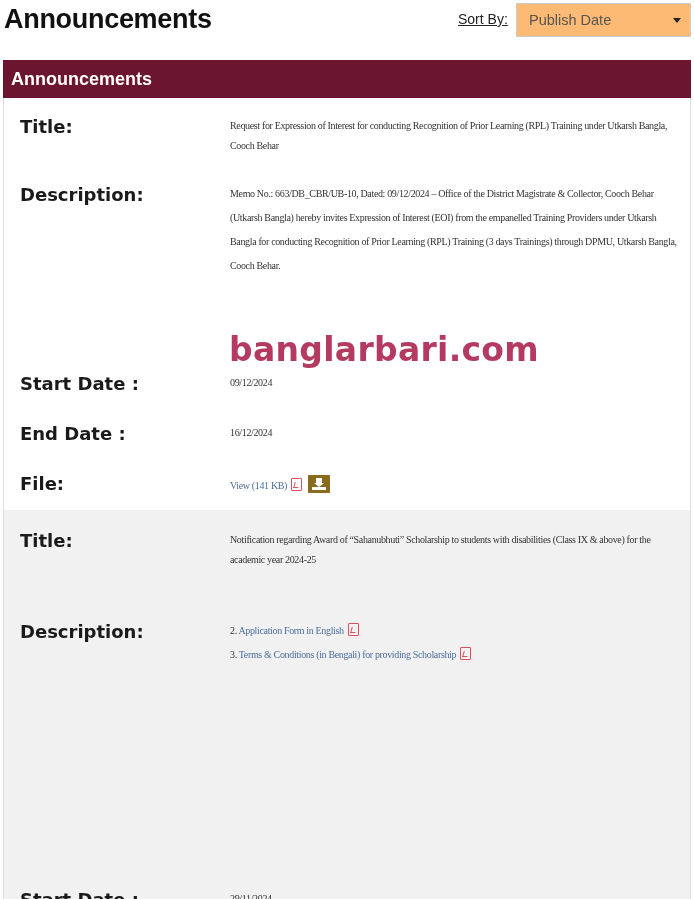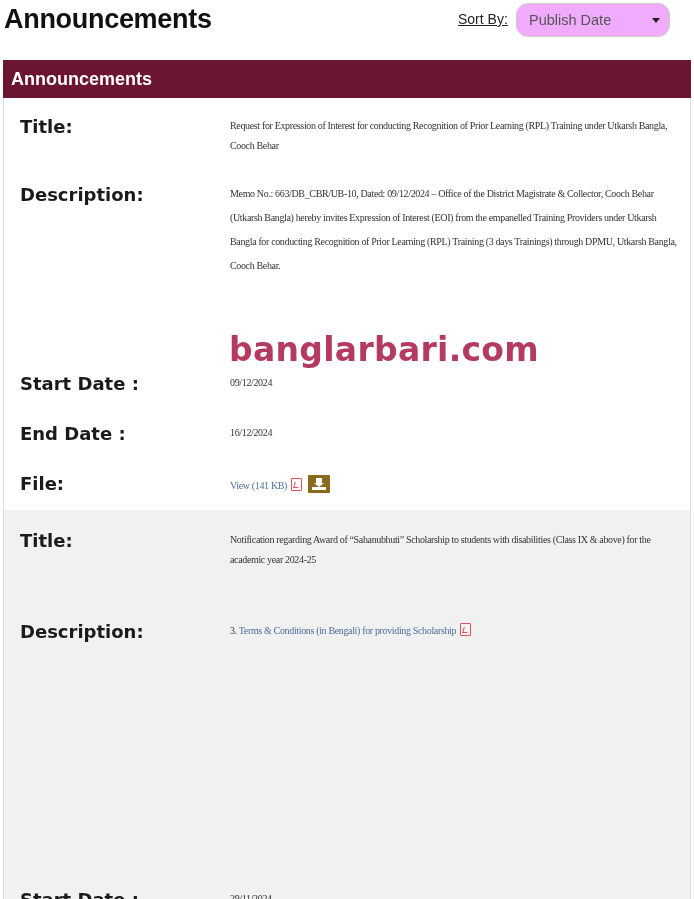--- a/index.html
+++ b/index.html
@@ -30,24 +30,24 @@
     position: absolute;
     left: 458px; top: 11px;
     font-size: 14px;
     color: #222;
     font-family: "Liberation Sans", sans-serif;
     text-decoration: underline;
   }
   .sort-select {
     position: absolute;
     left: 516px; top: 3px;
-    width: 154px; height: 34px;
+    width: 175px; height: 34px;
     border: 1px solid #cccccc;
-    border-radius: 12px;
-    background: #f0abfc;
+    border-radius: 0;
+    background: #fdba74;
     font-family: "Liberation Sans", sans-serif;
     font-size: 14.5px;
     color: #555;
     padding: 8px 0 0 12px;
   }
   .sort-caret {
     position: absolute;
     right: 9px; top: 14px;
     width: 0; height: 0;
     border-left: 4.5px solid transparent;
@@ -213,20 +213,21 @@
 
   <div class="item alt" style="top:450px; height:400px;">
     <div class="row" style="top:20px;">
       <span class="row-label">Title:</span>
       <span class="row-value">Notification regarding Award of “Sahanubhuti” Scholarship to students with disabilities (Class IX &amp; above) for the academic year 2024-25</span>
     </div>
     <div class="row" style="top:111px;">
       <span class="row-label">Description:</span>
       <div class="row-value desc" style="top:-2px;">
         <ul class="doc-list">
+          <li><span>2.</span> <a class="doc-link">Application Form in English</a><span class="pdf-icon"></span></li>
           <li><span>3.</span> <a class="doc-link">Terms &amp; Conditions (in Bengali) for providing Scholarship</a><span class="pdf-icon"></span></li>
         </ul>
       </div>
     </div>
     <div class="row" style="top:379px;">
       <span class="row-label">Start Date :</span>
       <span class="row-value">29/11/2024</span>
     </div>
   </div>
 </div>

